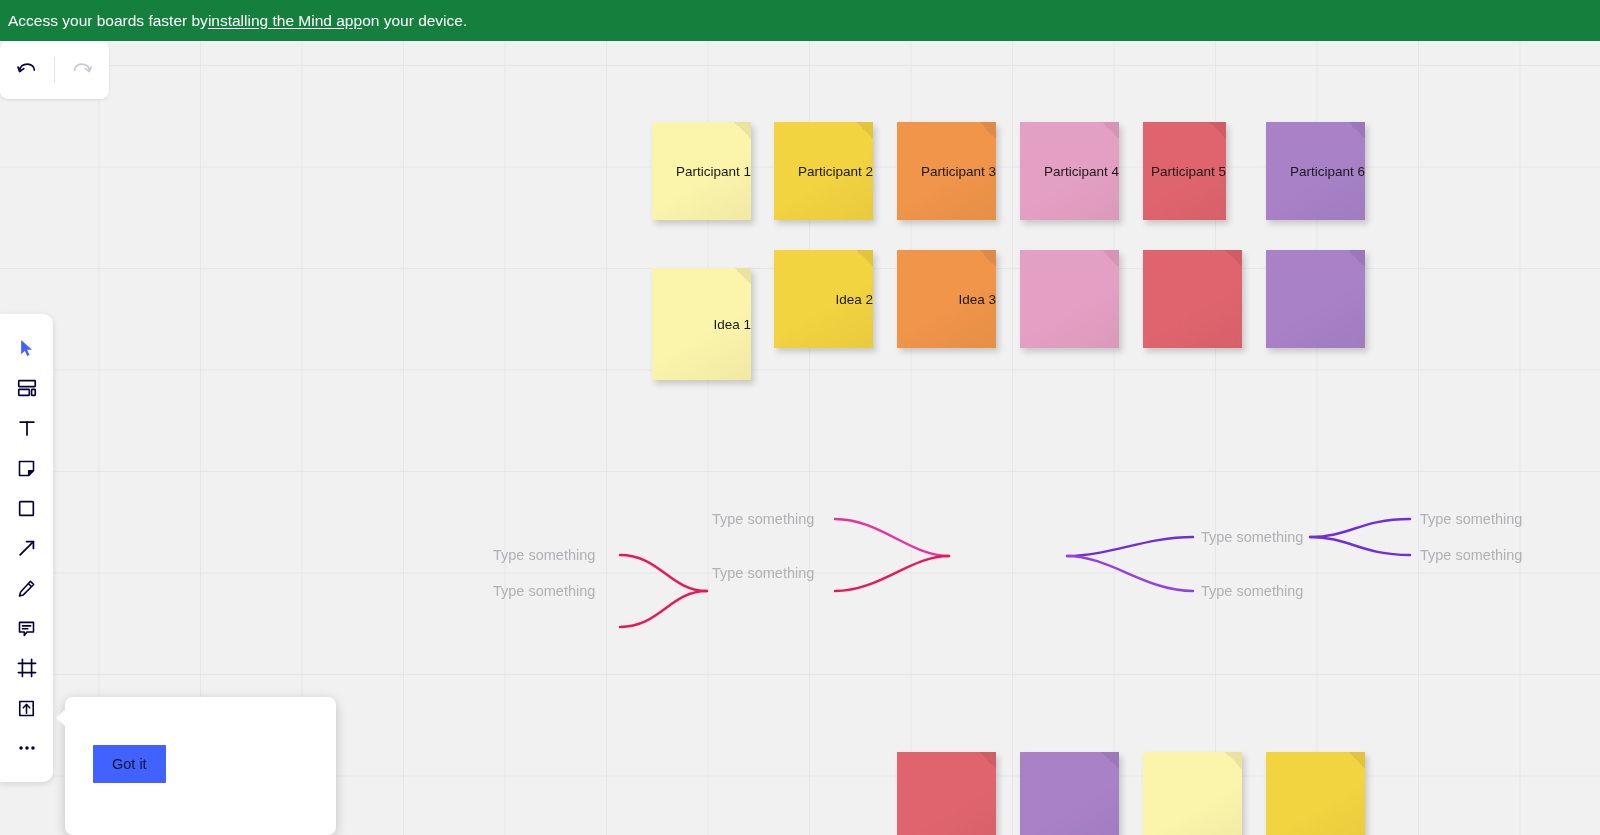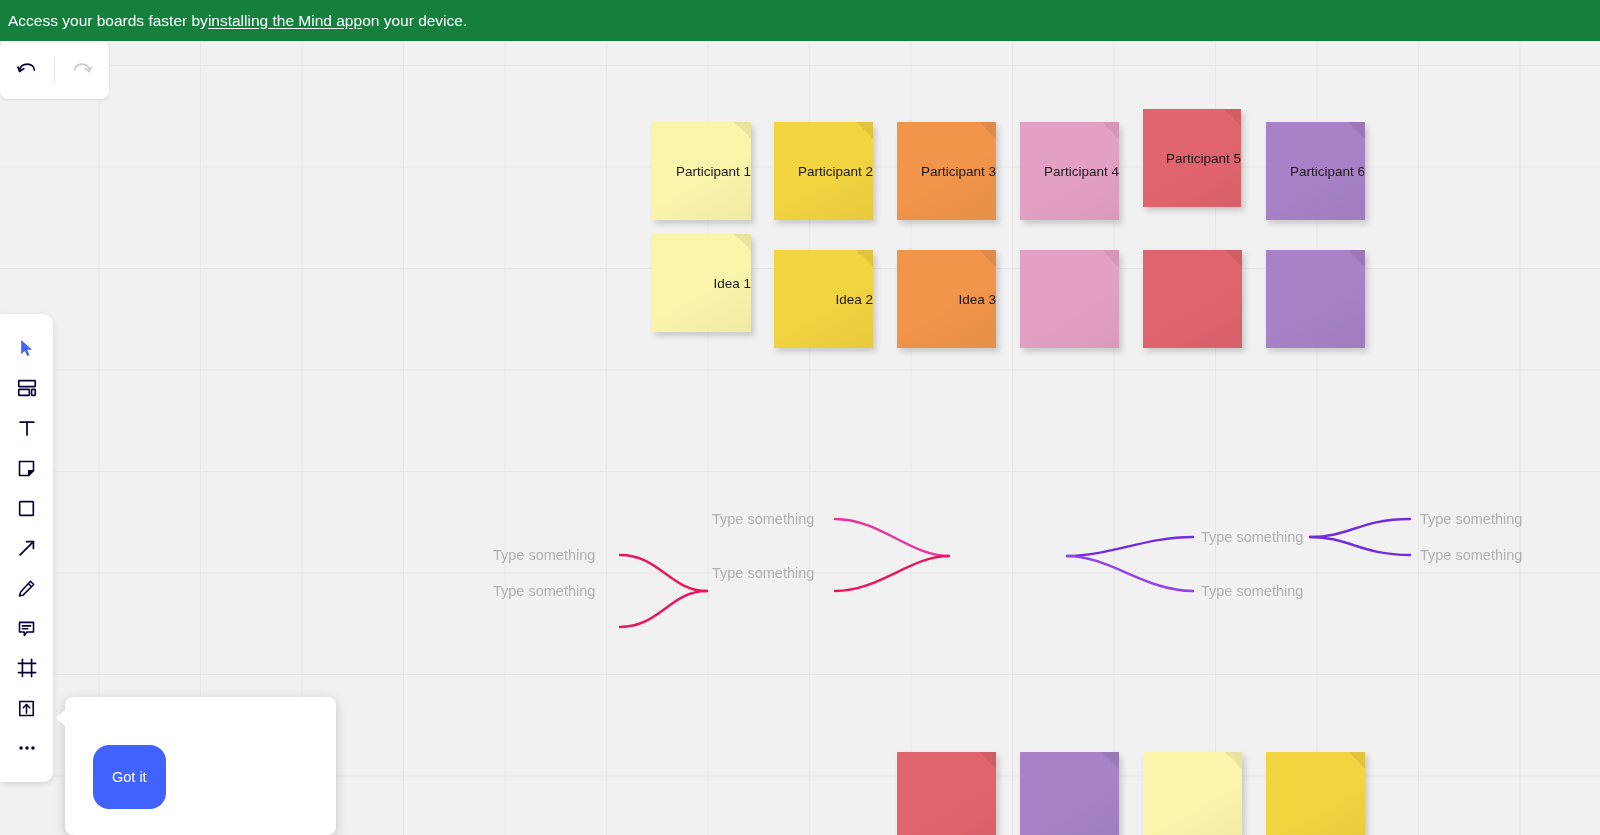--- a/index.html
+++ b/index.html
@@ -134,25 +134,25 @@
     border-top: 9px solid transparent;
     border-bottom: 9px solid transparent;
     border-right: 10px solid #ffffff;
   }
   #tooltip-text {
     font-size: 14.5px; color: #1a1a1a; line-height: 1.32;
   }
   #got-it-btn {
     margin-top: 22px;
     background: #4262ff;
-    color: #ffffff;
-    border: none; border-radius: 16px;
+    color: #0f172a;
+    border: none; border-radius: 1px;
     font-size: 14.5px;
     font-family: "Liberation Sans", sans-serif;
-    padding: 24px 19px;
+    padding: 11px 19px;
     cursor: pointer;
   }
 </style>
 </head>
 <body>
 
 <div id="canvas">
 
   <svg id="mindmap-svg">
 
@@ -191,29 +191,29 @@
         <span>Participant 2</span>
       </div>
       <div class="sticky" style="left: 897px; top: 81px; width: 99px; height: 98px; background: linear-gradient(150deg, rgb(240, 149, 74) 0%, rgb(240, 149, 74) 55%, rgba(0, 0, 0, 0.043) 100%), rgb(240, 149, 74);">
         <div class="fold"></div>
         <span>Participant 3</span>
       </div>
       <div class="sticky" style="left: 1020px; top: 81px; width: 99px; height: 98px; background: linear-gradient(150deg, rgb(228, 160, 196) 0%, rgb(228, 160, 196) 55%, rgba(0, 0, 0, 0.043) 100%), rgb(228, 160, 196);">
         <div class="fold"></div>
         <span>Participant 4</span>
       </div>
-      <div class="sticky" style="left: 1143px; top: 68px; width: 98px; height: 98px; background: linear-gradient(150deg, rgb(224, 100, 110) 0%, rgb(224, 100, 110) 55%, rgba(0, 0, 0, 0.043) 100%), rgb(224, 100, 110);">
+      <div class="sticky" style="left: 1143px; top: 81px; width: 83px; height: 98px; background: linear-gradient(150deg, rgb(224, 100, 110) 0%, rgb(224, 100, 110) 55%, rgba(0, 0, 0, 0.043) 100%), rgb(224, 100, 110);">
         <div class="fold"></div>
         <span>Participant 5</span>
       </div>
       <div class="sticky" style="left: 1266px; top: 81px; width: 99px; height: 98px; background: linear-gradient(150deg, rgb(168, 129, 199) 0%, rgb(168, 129, 199) 55%, rgba(0, 0, 0, 0.043) 100%), rgb(168, 129, 199);">
         <div class="fold"></div>
         <span>Participant 6</span>
       </div>
-      <div class="sticky" style="left: 652px; top: 193px; width: 99px; height: 98px; background: linear-gradient(150deg, rgb(251, 244, 171) 0%, rgb(251, 244, 171) 55%, rgba(0, 0, 0, 0.043) 100%), rgb(251, 244, 171);">
+      <div class="sticky" style="left: 652px; top: 227px; width: 99px; height: 112px; background: linear-gradient(150deg, rgb(251, 244, 171) 0%, rgb(251, 244, 171) 55%, rgba(0, 0, 0, 0.043) 100%), rgb(251, 244, 171);">
         <div class="fold"></div>
         <span>Idea 1</span>
       </div>
       <div class="sticky" style="left: 774px; top: 209px; width: 99px; height: 98px; background: linear-gradient(150deg, rgb(242, 211, 64) 0%, rgb(242, 211, 64) 55%, rgba(0, 0, 0, 0.043) 100%), rgb(242, 211, 64);">
         <div class="fold"></div>
         <span>Idea 2</span>
       </div>
       <div class="sticky" style="left: 897px; top: 209px; width: 99px; height: 98px; background: linear-gradient(150deg, rgb(240, 149, 74) 0%, rgb(240, 149, 74) 55%, rgba(0, 0, 0, 0.043) 100%), rgb(240, 149, 74);">
         <div class="fold"></div>
         <span>Idea 3</span>

